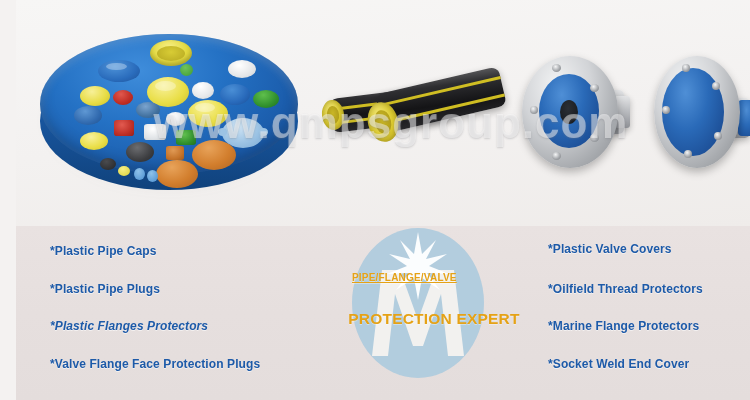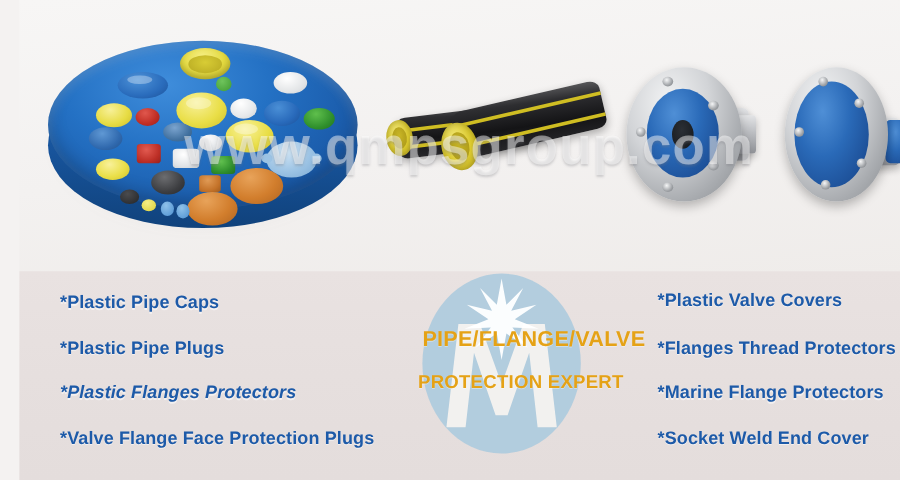--- a/index.html
+++ b/index.html
@@ -101,31 +101,31 @@
     position:absolute;left:0;top:0;width:132px;height:150px;border-radius:50%;
     background:#aecbdd;opacity:.92;
   }
   #logo-m{position:absolute;left:0;top:0;width:132px;height:150px;}
 
   .col{position:absolute;top:0;}
   #col-left{left:34px;width:300px;}
   #col-right{left:532px;width:220px;}
   .feature{
     position:absolute;left:0;white-space:nowrap;
-    font-size:15px;font-weight:700;color:#1d5aa8;
+    font-size:12px;font-weight:700;color:#1d5aa8;
     letter-spacing:.1px;
     text-shadow:0 1px 0 rgba(255,255,255,.55);
   }
   .feature .star{color:#1d5aa8;}
 
   .tagline{
     position:absolute;white-space:nowrap;font-weight:700;color:#e5a216;
     text-shadow:0 1px 0 rgba(255,255,255,.35);
   }
-  #tagline-1{left:336px;top:46px;width:164px;text-align:right;font-size:18px;letter-spacing:.2px;}
+  #tagline-1{left:336px;top:46px;width:164px;text-align:left;font-size:10px;letter-spacing:.2px;text-decoration:underline;}
   #tagline-2{left:320px;top:84px;width:196px;text-align:center;font-size:15.5px;letter-spacing:.2px;}
 </style>
 </head>
 <body>
 
 <div id="banner">
 
   <div id="photo-strip">
 
     <div class="tray-wrap">
@@ -275,21 +275,21 @@
       <div class="feature" style="top:131px;">
         <span class="star">*</span><span>Valve Flange Face Protection Plugs</span>
       </div>
     </div>
 
     <div class="col" id="col-right">
       <div class="feature" style="top:16px;">
         <span class="star">*</span><span>Plastic Valve Covers</span>
       </div>
       <div class="feature" style="top:56px;">
-        <span class="star">*</span><span>Flanges Thread Protectors</span>
+        <span class="star">*</span><span>Oilfield Thread Protectors</span>
       </div>
       <div class="feature" style="top:93px;">
         <span class="star">*</span><span>Marine Flange Protectors</span>
       </div>
       <div class="feature" style="top:131px;">
         <span class="star">*</span><span>Socket Weld End Cover</span>
       </div>
     </div>
 
     <div class="tagline" id="tagline-1">PIPE/FLANGE/VALVE</div>

